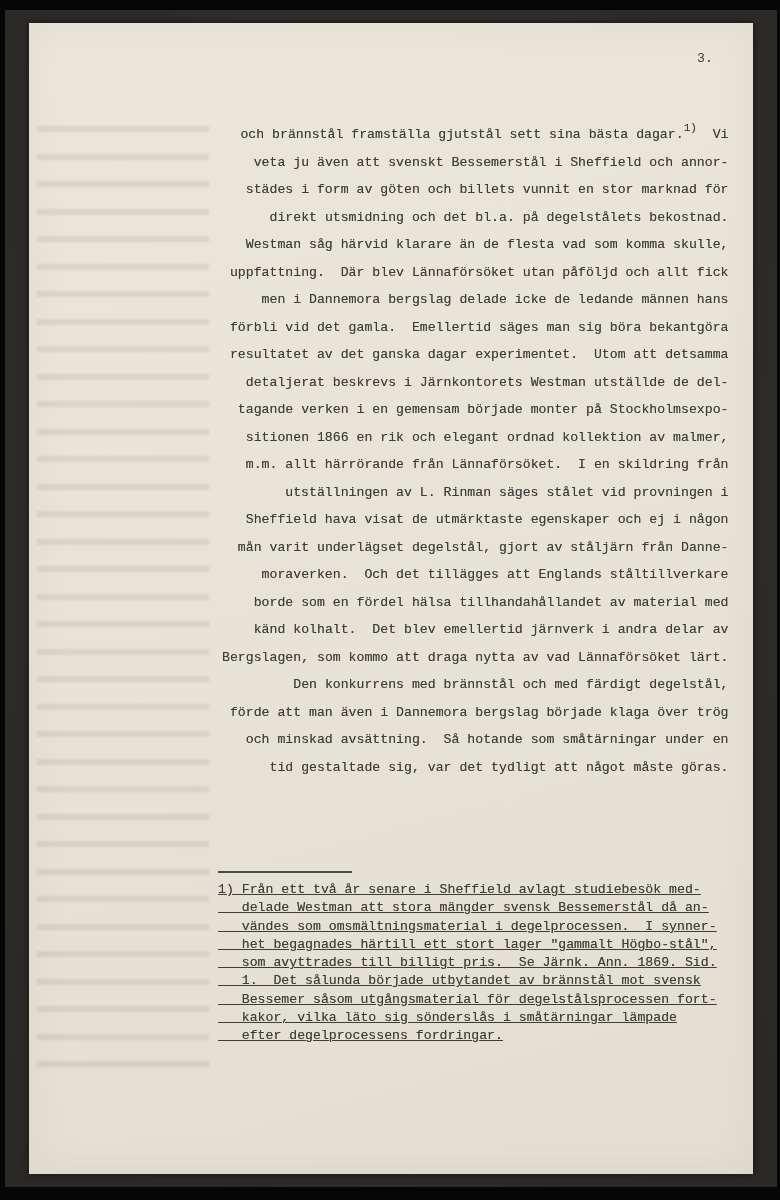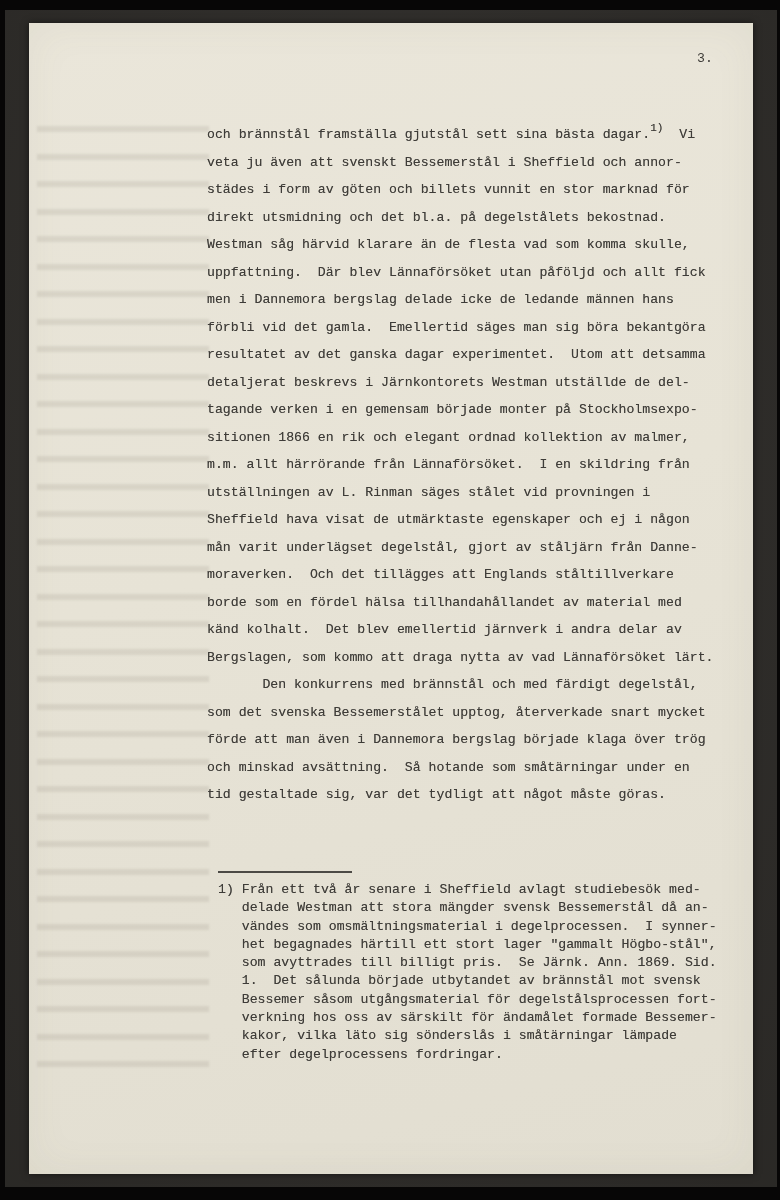--- a/index.html
+++ b/index.html
@@ -35,33 +35,35 @@
   .page-number {
     position: absolute;
     left: 668px;
     top: 28px;
     font-size: 13.2px;
     color: #3e3c38;
     white-space: pre;
   }
   .body-lines {
     position: absolute;
-    left: 178px;
+    left: 193px;
     top: 98px;
     line-height: 27.5px;
     font-size: 13.2px;
     color: #3e3c38;
+    text-align: right;
   }
   .footnote-lines {
     position: absolute;
     left: 189px;
     top: 858px;
     line-height: 18.3px;
     font-size: 13.2px;
     color: #3e3c38;
+    text-decoration: underline;
   }
   .line {
     white-space: pre;
     text-shadow: 0 0 0.5px rgba(62,60,56,0.55);
   }
   .line sup {
     font-size: 11px;
     position: relative;
     top: -2px;
     vertical-align: super;
@@ -117,33 +119,31 @@
       <div class="line">sitionen 1866 en rik och elegant ordnad kollektion av malmer,</div>
       <div class="line">m.m. allt härrörande från Lännaförsöket.  I en skildring från</div>
       <div class="line">utställningen av L. Rinman säges stålet vid provningen i</div>
       <div class="line">Sheffield hava visat de utmärktaste egenskaper och ej i någon</div>
       <div class="line">mån varit underlägset degelstål, gjort av ståljärn från Danne-</div>
       <div class="line">moraverken.  Och det tillägges att Englands ståltillverkare</div>
       <div class="line">borde som en fördel hälsa tillhandahållandet av material med</div>
       <div class="line">känd kolhalt.  Det blev emellertid järnverk i andra delar av</div>
       <div class="line">Bergslagen, som kommo att draga nytta av vad Lännaförsöket lärt.</div>
       <div class="line">       Den konkurrens med brännstål och med färdigt degelstål,</div>
-      <div class="line">som det svenska Bessemerstålet upptog, återverkade snart mycket</div>
       <div class="line">förde att man även i Dannemora bergslag började klaga över trög</div>
       <div class="line">och minskad avsättning.  Så hotande som småtärningar under en</div>
       <div class="line">tid gestaltade sig, var det tydligt att något måste göras.</div>
     </div>
 
   <div class="footnote-separator"></div>
 
   <div class="footnote-lines">
       <div class="line">1) Från ett två år senare i Sheffield avlagt studiebesök med-</div>
       <div class="line">   delade Westman att stora mängder svensk Bessemerstål då an-</div>
       <div class="line">   vändes som omsmältningsmaterial i degelprocessen.  I synner-</div>
       <div class="line">   het begagnades härtill ett stort lager "gammalt Högbo-stål",</div>
       <div class="line">   som avyttrades till billigt pris.  Se Järnk. Ann. 1869. Sid.</div>
       <div class="line">   1.  Det sålunda började utbytandet av brännstål mot svensk</div>
       <div class="line">   Bessemer såsom utgångsmaterial för degelstålsprocessen fort-</div>
-      <div class="line">   verkning hos oss av särskilt för ändamålet formade Bessemer-</div>
       <div class="line">   kakor, vilka läto sig sönderslås i småtärningar lämpade</div>
       <div class="line">   efter degelprocessens fordringar.</div>
     </div>
 </div>
 
 </body></html>

